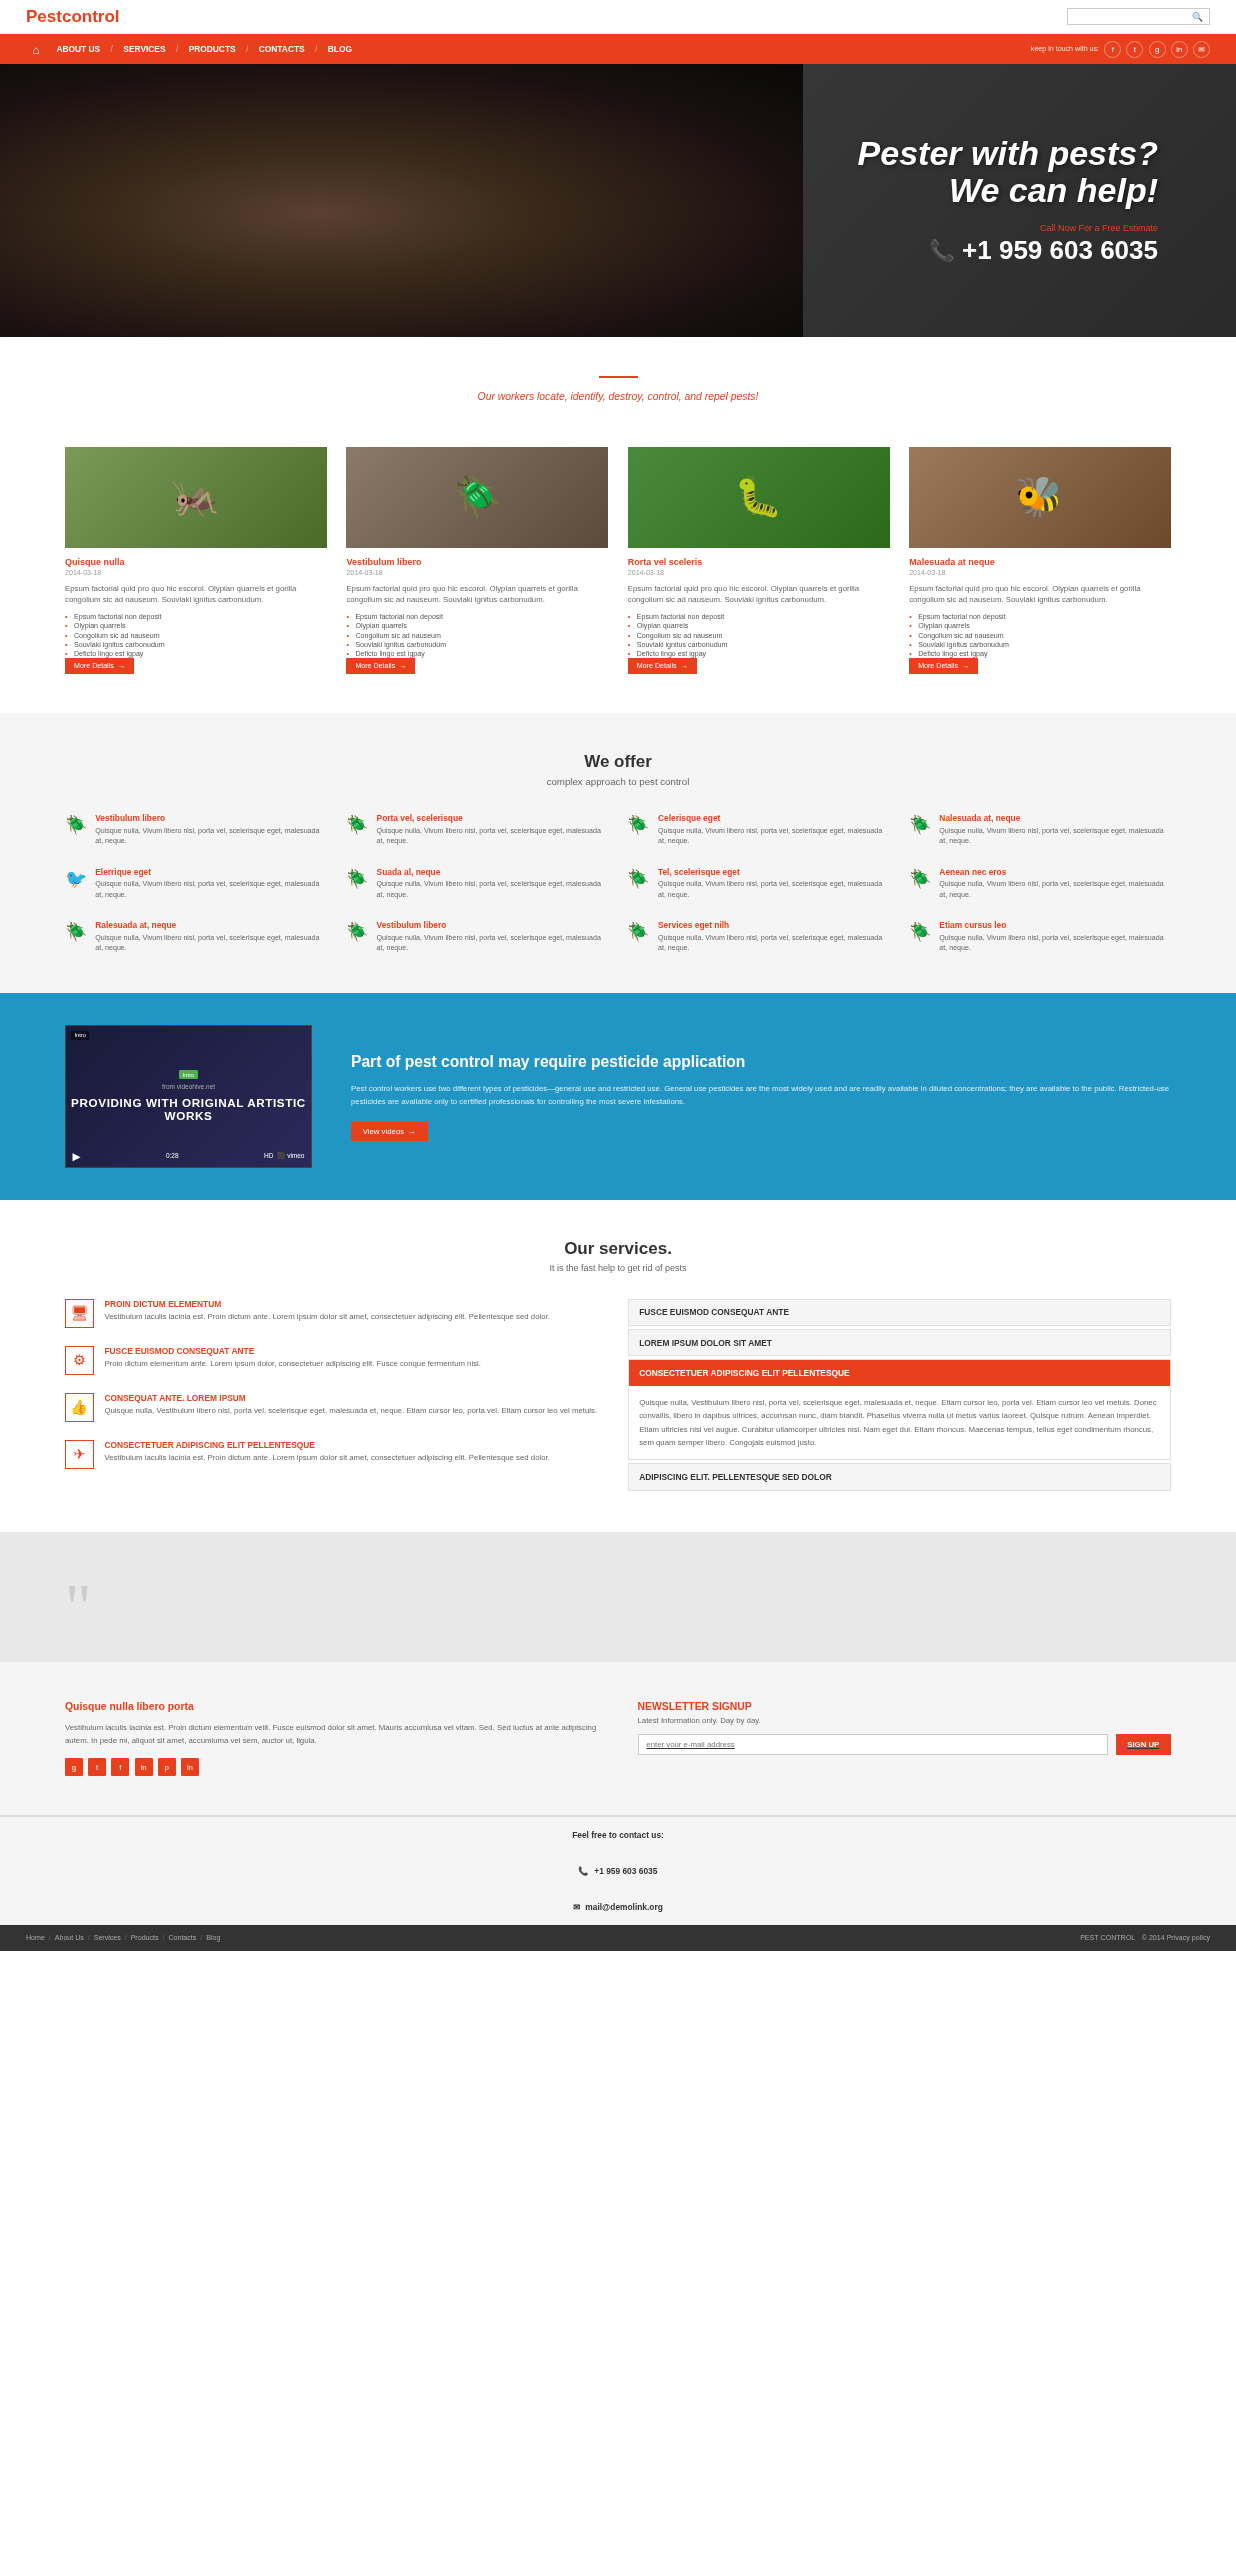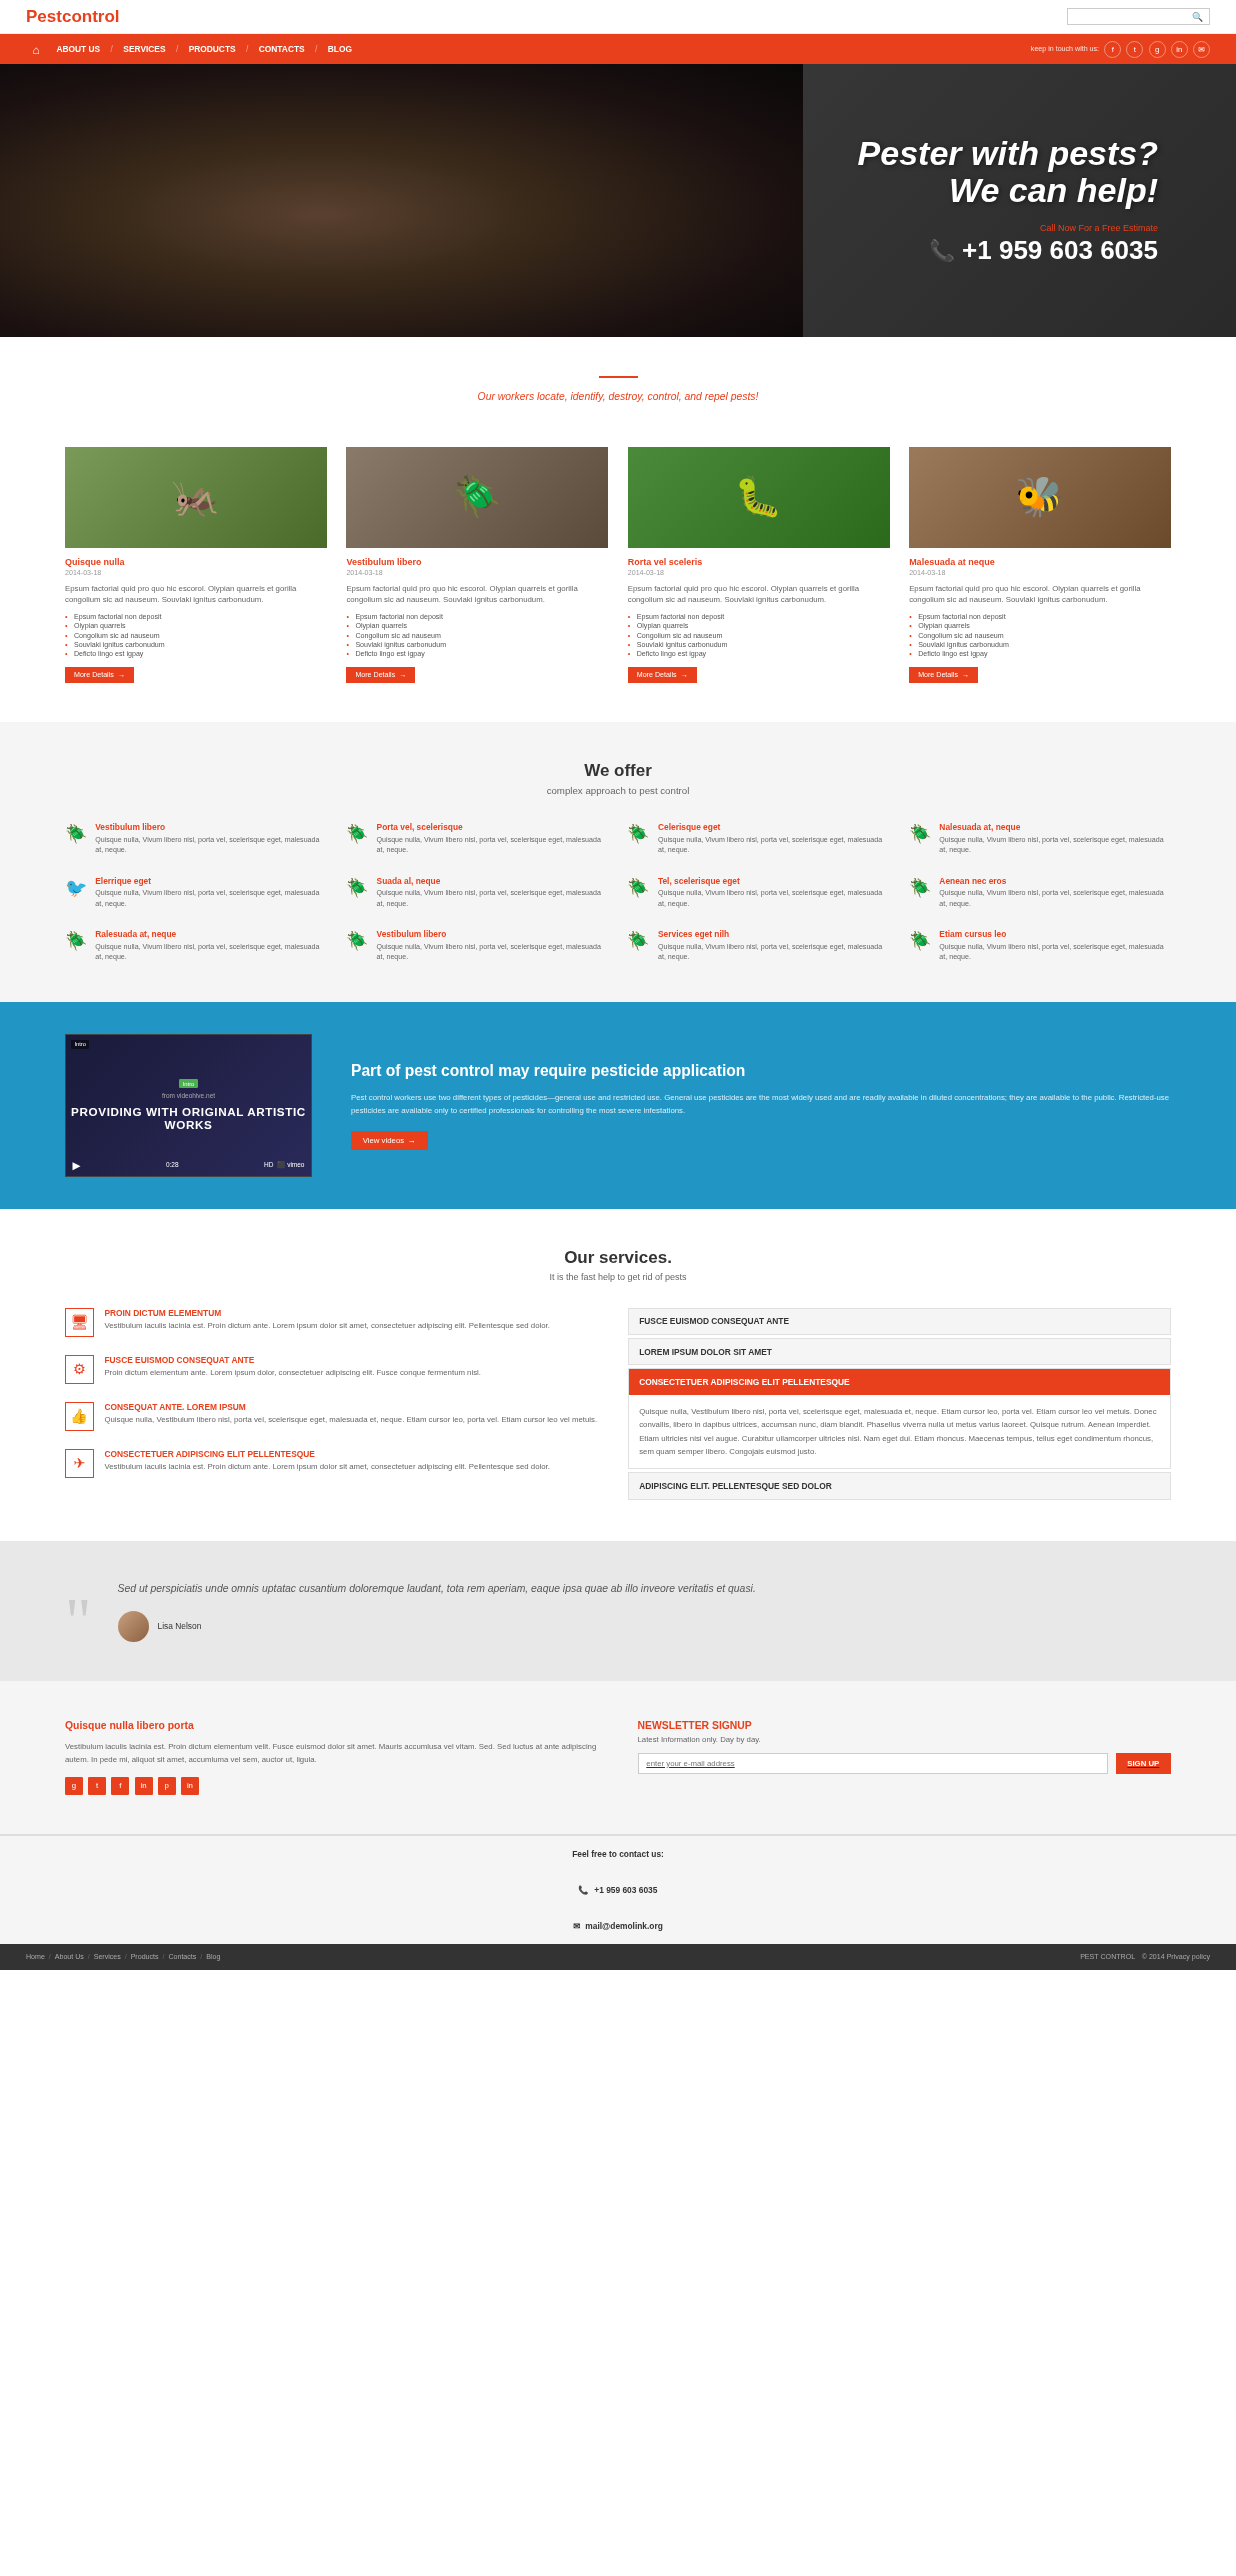--- a/index.html
+++ b/index.html
@@ -43,21 +43,21 @@
     .cards-grid { display: grid; grid-template-columns: repeat(4, 1fr); gap: 19.5px; }
     .card { }
     .card-img { width: 100%; height: 101px; background: #8a7a6a; margin-bottom: 9px; }
     .card-img.card1 { background: linear-gradient(135deg, #7a9a5a, #4a6a2a); }
     .card-img.card2 { background: linear-gradient(135deg, #8a7a6a, #5a4a3a); }
     .card-img.card3 { background: linear-gradient(135deg, #4a8a3a, #2a6a1a); }
     .card-img.card4 { background: linear-gradient(135deg, #9a7a5a, #6a4a2a); }
     .card-title { color: #e8401c; font-size: 9px; font-weight: bold; margin-bottom: 2.6px; }
     .card-date { color: #999; font-size: 7.1px; margin-bottom: 5.2px; }
     .card-desc { font-size: 7.8px; color: #666; line-height: 1.5; margin-bottom: 6.5px; }
-    .card-list { list-style: none; margin-bottom: 9px; }
+    .card-list { list-style: none; }
     .card-list li { font-size: 7.1px; color: #555; padding: 0.6px 0 0.6px 9px; position: relative; }
     .card-list li::before { content: '•'; color: #e8401c; position: absolute; left: 0; }
     .btn-details { background: #e8401c; color: #fff; border: none; padding: 3.9px 9px; font-size: 7.1px; cursor: pointer; display: inline-flex; align-items: center; gap: 3.9px; }
     .btn-details::after { content: '→'; }
 
     
     .we-offer { background: #f5f5f5; padding: 39px 65px; text-align: center; }
     .we-offer h2 { font-size: 17px; font-weight: bold; color: #333; margin-bottom: 3.9px; }
     .we-offer p { font-size: 9.7px; color: #666; margin-bottom: 26px; }
     .offer-grid { display: grid; grid-template-columns: repeat(4, 1fr); gap: 19.5px; text-align: left; }
@@ -440,27 +440,20 @@
       <div class="accordion-item">
         <div class="accordion-header">ADIPISCING ELIT. PELLENTESQUE SED DOLOR</div>
       </div>
 
     </div>
   </div>
 </section>
 
 <section class="testimonial">
   <div class="quote-mark">"</div>
-  <div class="testimonial-text">
-    <blockquote>Sed ut perspiciatis unde omnis uptatac cusantium doloremque laudant, tota rem aperiam, eaque ipsa quae ab illo inveore veritatis et quasi.</blockquote>
-    <div class="testimonial-author">
-      <div class="avatar"></div>
-      <span>Lisa Nelson</span>
-    </div>
-  </div>
 </section>
 
 <footer class="footer-top">
   <div class="footer-col-left">
     <h3>Quisque nulla libero porta</h3>
     <p>Vestibulum iaculis lacinia est. Proin dictum elementum velit. Fusce euismod dolor sit amet. Mauris accumlusa vel vitam. Sed. Sed luctus at ante adipiscing autem. In pede mi, aliquot sit amet, accumluma vel sem, auctor ut, ligula.</p>
     <div class="footer-social">
       <div class="footer-social-icon">g</div>
       <div class="footer-social-icon">t</div>
       <div class="footer-social-icon">f</div>

